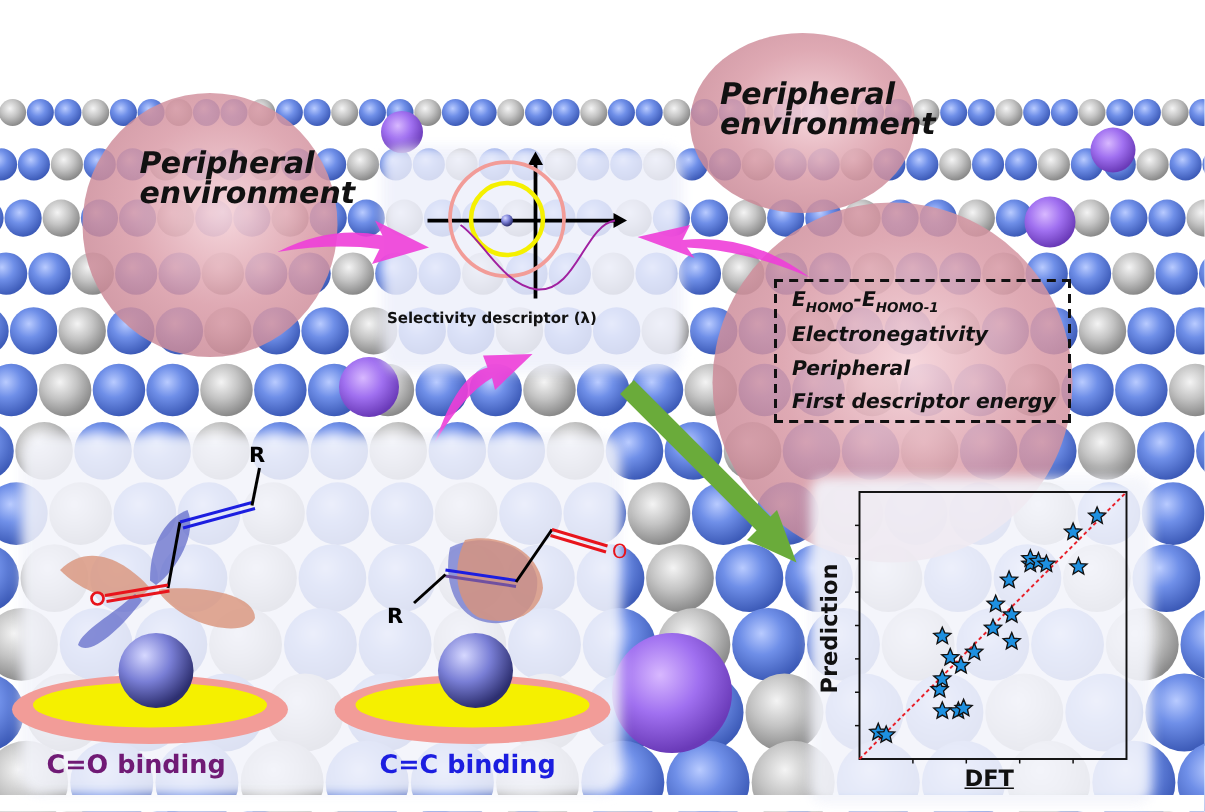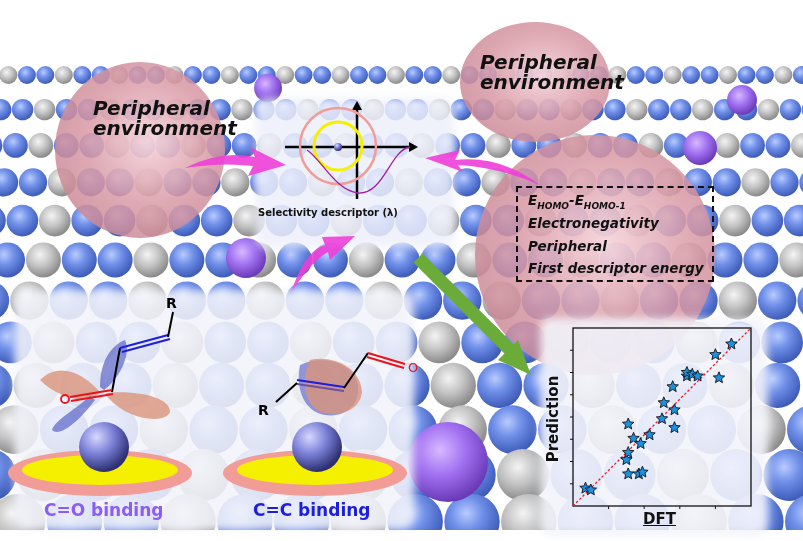--- a/index.html
+++ b/index.html
@@ -504,17 +504,17 @@
 
 <div class="feat-box">
   <div class="feat" style="top:4px;">
     <span>E</span><sub>HOMO</sub><span>-E</span><sub>HOMO-1</sub>
   </div>
   <div class="feat" style="top:27px;text-align:right;">Electronegativity</div>
   <div class="feat" style="top:50px;">Peripheral</div>
   <div class="feat" style="top:72px;">First descriptor energy</div>
 </div>
 
-<div class="lbl bind" style="left:44px; top:500px; color:#8b5cf6;">C=O binding</div>
+<div class="lbl bind" style="left:31px; top:500px; color:#701a75;">C=O binding</div>
 <div class="lbl bind" style="left:253px; top:500px; color:#1c1ee0;">C=C binding</div>
 
 <div class="lbl axis-lbl" style="left:643px; top:510px;text-decoration:underline;">DFT</div>
 <div class="lbl axis-lbl" style="left:510px; top:410px; transform: rotate(-90deg); transform-origin: center;">Prediction</div>
 
 </body></html>

